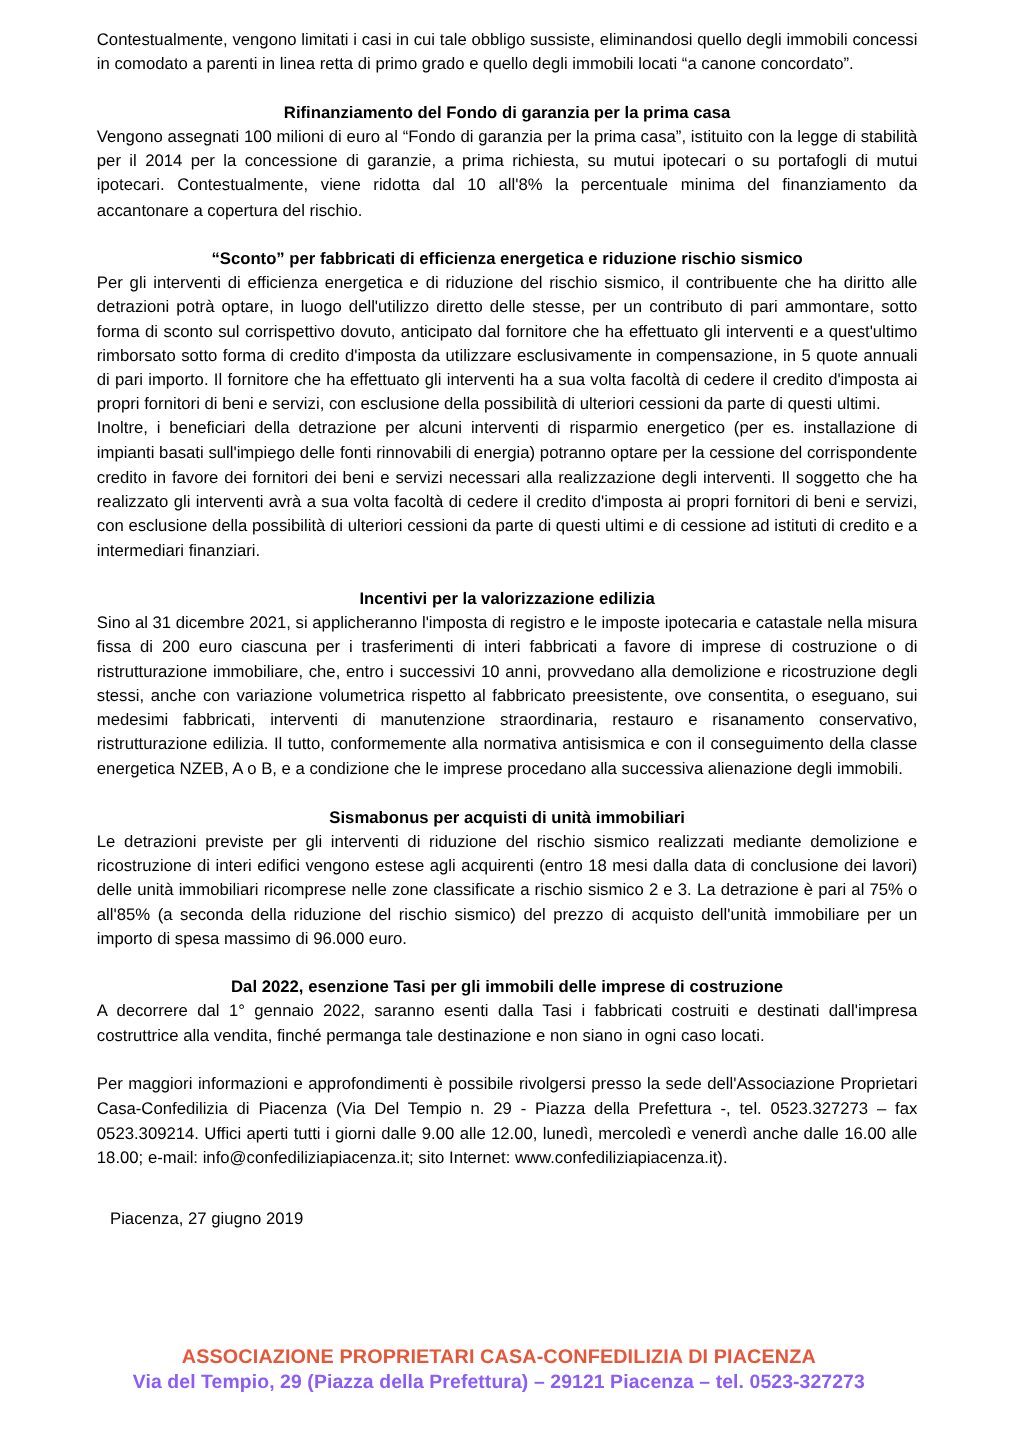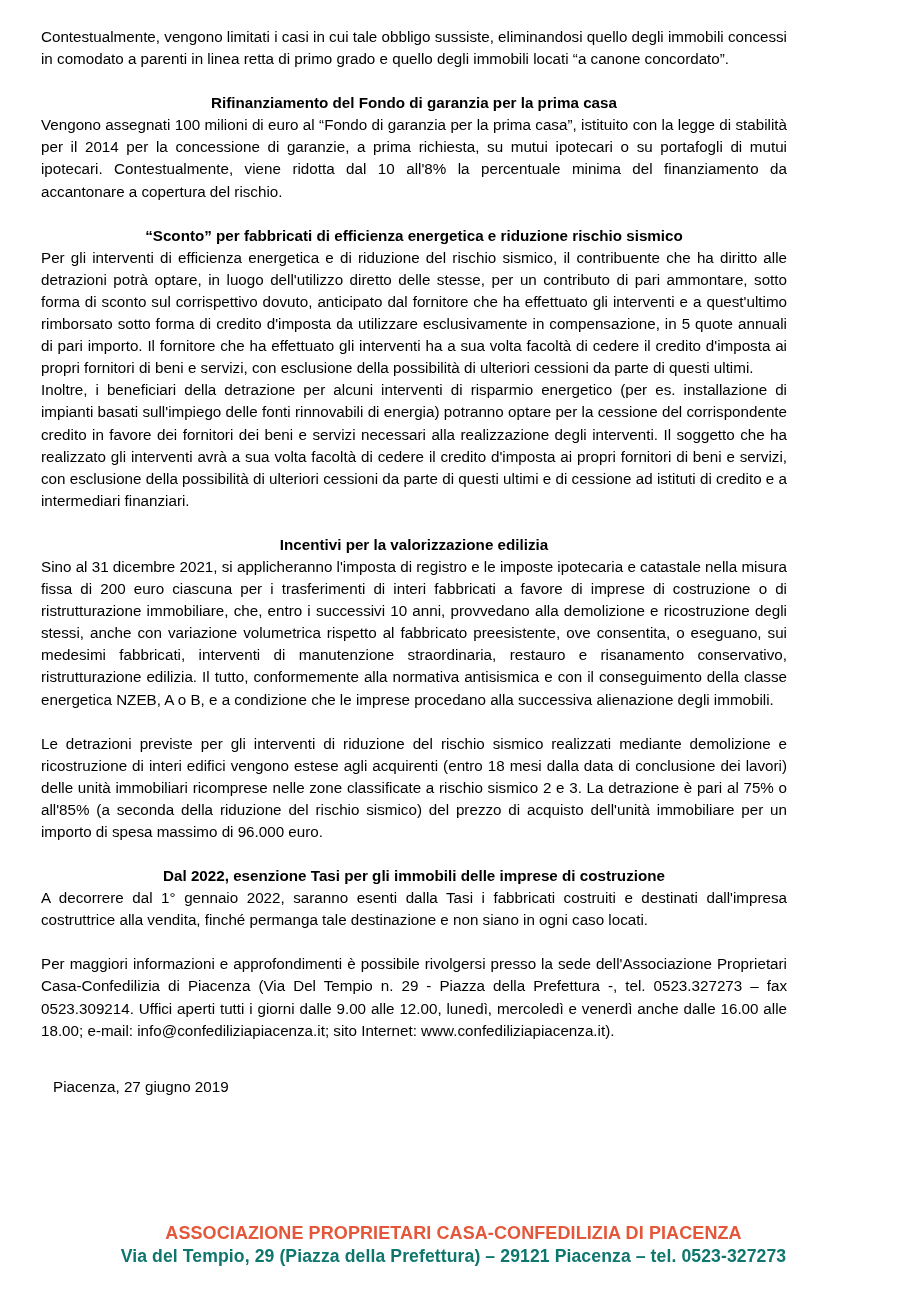--- a/index.html
+++ b/index.html
@@ -13,21 +13,21 @@
     height: 1301px;
     font-family: "Liberation Sans", sans-serif;
     color: #000000;
     -webkit-font-smoothing: antialiased;
   }
   .page {
     position: relative;
     width: 907px;
     height: 1301px;
     box-sizing: border-box;
-    padding: 26px 87px 0 41px;
+    padding: 26px 87px 0 88px;
     background: #ffffff;
     overflow: hidden;
   }
   .doc-body {
     width: 746px;
   }
   p.para {
     margin: 0;
     font-size: 15.2px;
     line-height: 22.1px;
@@ -107,20 +107,21 @@
     <div class="gap"></div>
 
     <div class="section">
       <h3 class="heading">Incentivi per la valorizzazione edilizia</h3>
       <p class="para">Sino al 31 dicembre 2021, si applicheranno l'imposta di registro e le imposte ipotecaria e catastale nella misura fissa di 200 euro ciascuna per i trasferimenti di interi fabbricati a favore di imprese di costruzione o di ristrutturazione immobiliare, che, entro i successivi 10 anni, provvedano alla demolizione e ricostruzione degli stessi, anche con variazione volumetrica rispetto al fabbricato preesistente, ove consentita, o eseguano, sui medesimi fabbricati, interventi di manutenzione straordinaria, restauro e risanamento conservativo, ristrutturazione edilizia. Il tutto, conformemente alla normativa antisismica e con il conseguimento della classe energetica NZEB, A o B, e a condizione che le imprese procedano alla successiva alienazione degli immobili.</p>
     </div>
 
     <div class="gap"></div>
 
     <div class="section">
+      <h3 class="heading">Sismabonus per acquisti di unità immobiliari</h3>
       <p class="para">Le detrazioni previste per gli interventi di riduzione del rischio sismico realizzati mediante demolizione e ricostruzione di interi edifici vengono estese agli acquirenti (entro 18 mesi dalla data di conclusione dei lavori) delle unità immobiliari ricomprese nelle zone classificate a rischio sismico 2 e 3. La detrazione è pari al 75% o all'85% (a seconda della riduzione del rischio sismico) del prezzo di acquisto dell'unità immobiliare per un importo di spesa massimo di 96.000 euro.</p>
     </div>
 
     <div class="gap"></div>
 
     <div class="section">
       <h3 class="heading">Dal 2022, esenzione Tasi per gli immobili delle imprese di costruzione</h3>
       <p class="para">A decorrere dal 1° gennaio 2022, saranno esenti dalla Tasi i fabbricati costruiti e destinati dall'impresa costruttrice alla vendita, finché permanga tale destinazione e non siano in ogni caso locati.</p>
     </div>
 
@@ -129,16 +130,16 @@
     <p class="para">Per maggiori informazioni e approfondimenti è possibile rivolgersi presso la sede dell'Associazione Proprietari Casa-Confedilizia di Piacenza (Via Del Tempio n. 29 - Piazza della Prefettura -, tel. 0523.327273 – fax 0523.309214. Uffici aperti tutti i giorni dalle 9.00 alle 12.00, lunedì, mercoledì e venerdì anche dalle 16.00 alle 18.00; e-mail: info@confediliziapiacenza.it; sito Internet: www.confediliziapiacenza.it).</p>
 
     <div class="gap"></div>
 
     <p class="date-line">Piacenza, 27 giugno 2019</p>
 
   </div>
 
   <div class="footer">
     <p class="footer-line1" style="color: rgb(228, 87, 58);">ASSOCIAZIONE PROPRIETARI CASA-CONFEDILIZIA DI PIACENZA</p>
-    <p class="footer-line2" style="color: #0f766e;">Via del Tempio, 29 (Piazza della Prefettura) – 29121 Piacenza – tel. 0523-327273</p>
+    <p class="footer-line2" style="color: #8b5cf6;">Via del Tempio, 29 (Piazza della Prefettura) – 29121 Piacenza – tel. 0523-327273</p>
   </div>
 
 </div>
 
 </body></html>

